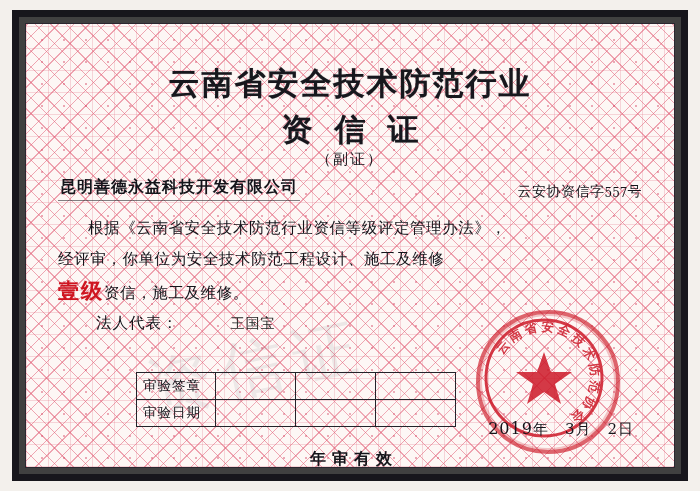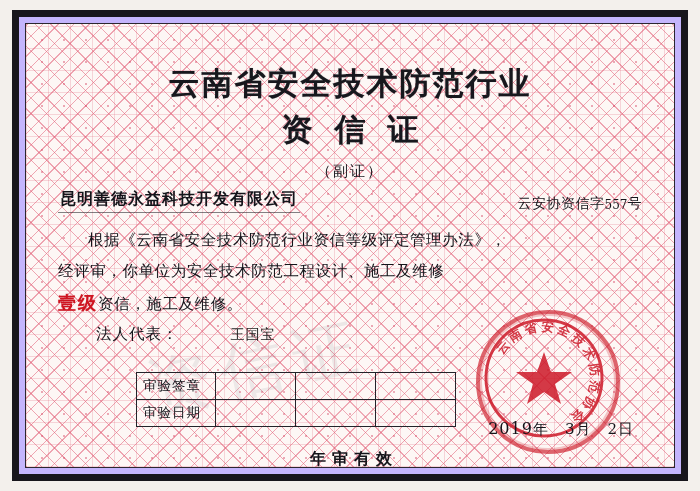--- a/index.html
+++ b/index.html
@@ -22,21 +22,21 @@
     background: #f3f0ec;
     box-sizing: border-box;
   }
   .cert-border-outer {
     position: absolute;
     left: 12px;
     top: 10px;
     right: 12px;
     bottom: 10px;
     border: 7px solid #17161c;
-    background: #c4b5fd;
+    background: #404040;
     box-sizing: border-box;
   }
   .cert-border-inner {
     position: absolute;
     left: 6px;
     top: 6px;
     right: 6px;
     bottom: 6px;
     border: 1px solid #2a2730;
     box-sizing: border-box;
@@ -80,21 +80,21 @@
     line-height: 1.1;
   }
   .title-sub {
     margin-top: 12px;
     font-size: 31px;
     letter-spacing: 22px;
     padding-left: 22px;
     line-height: 1.1;
   }
   .title-paren {
-    margin-top: 16px;
+    margin-top: 4px;
     text-align: center;
     font-family: "DejaVu Serif", serif;
     font-size: 15px;
     color: #1b1b20;
     letter-spacing: 2px;
   }
 
   
   .org-row {
     margin-top: 8px;
@@ -132,21 +132,21 @@
     font-family: "DejaVu Serif", serif;
     font-size: 15.5px;
     color: #14141a;
     line-height: 31px;
     letter-spacing: 0.6px;
   }
   .body-line { white-space: nowrap; }
   .body-line.indent { text-indent: 30px; }
   .grade {
     color: #cf1420;
-    font-size: 18px;
+    font-size: 21px;
     font-weight: bold;
     letter-spacing: 2px;
     font-family: "DejaVu Serif", serif;
     text-shadow: 0 0 1px rgba(180,0,10,0.4);
   }
 
   
   .rep-row {
     margin-top: 4px;
     padding-left: 44px;

